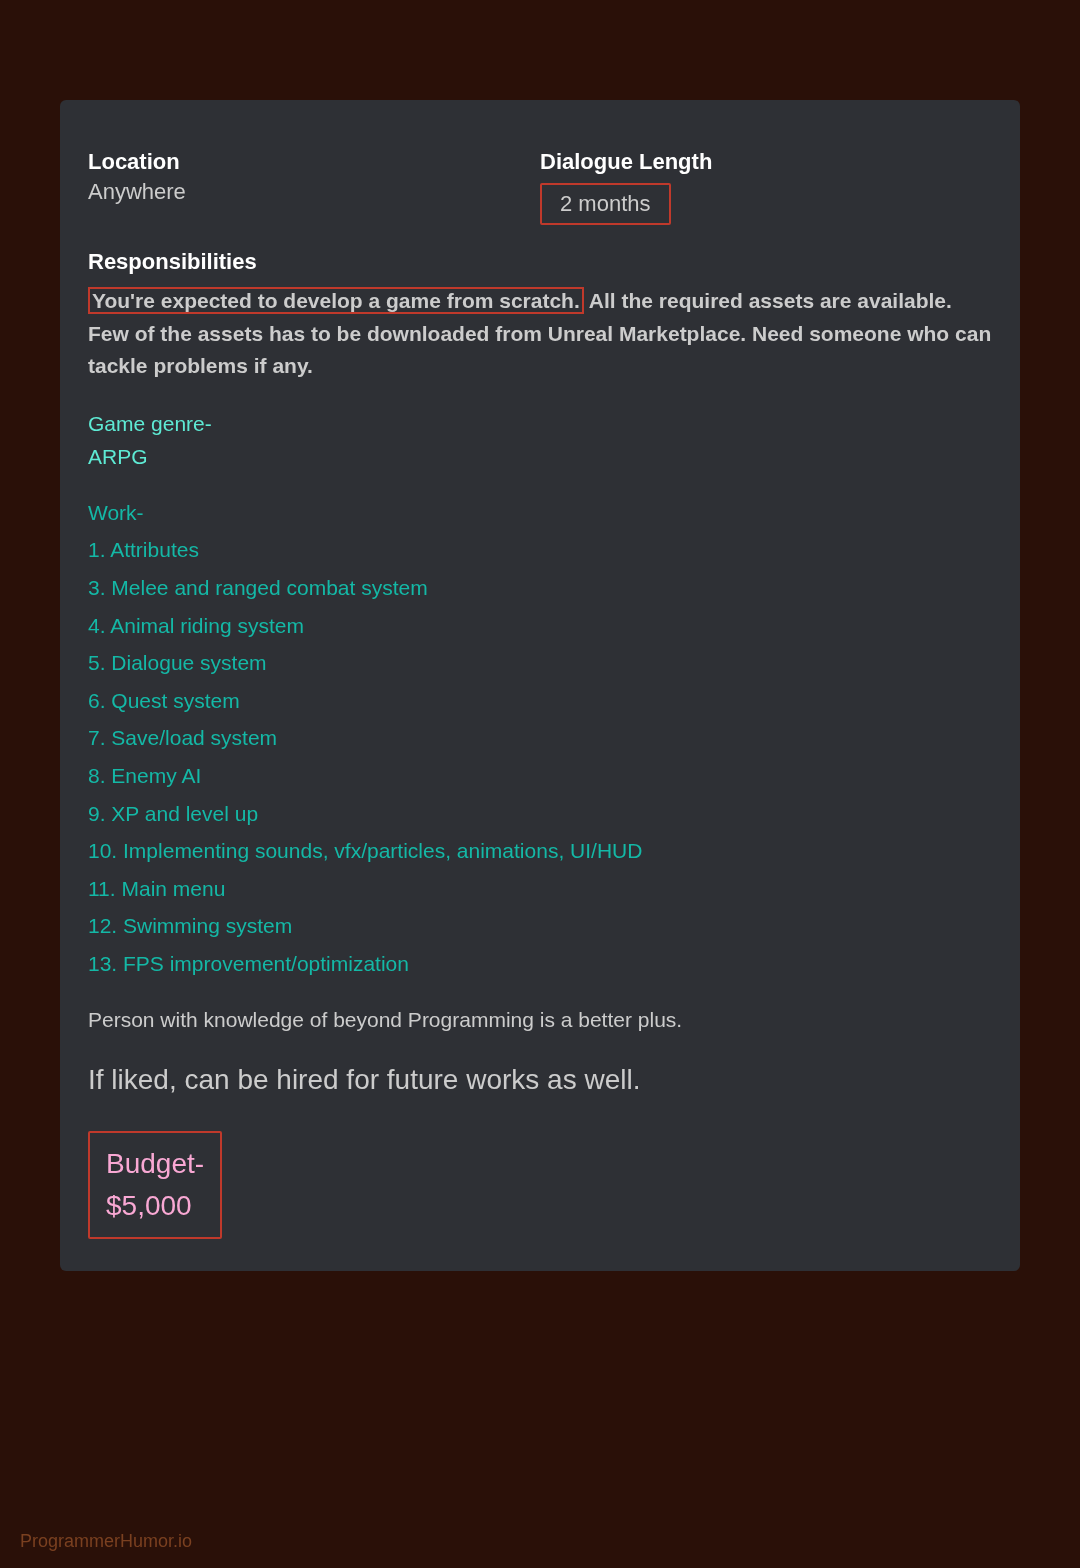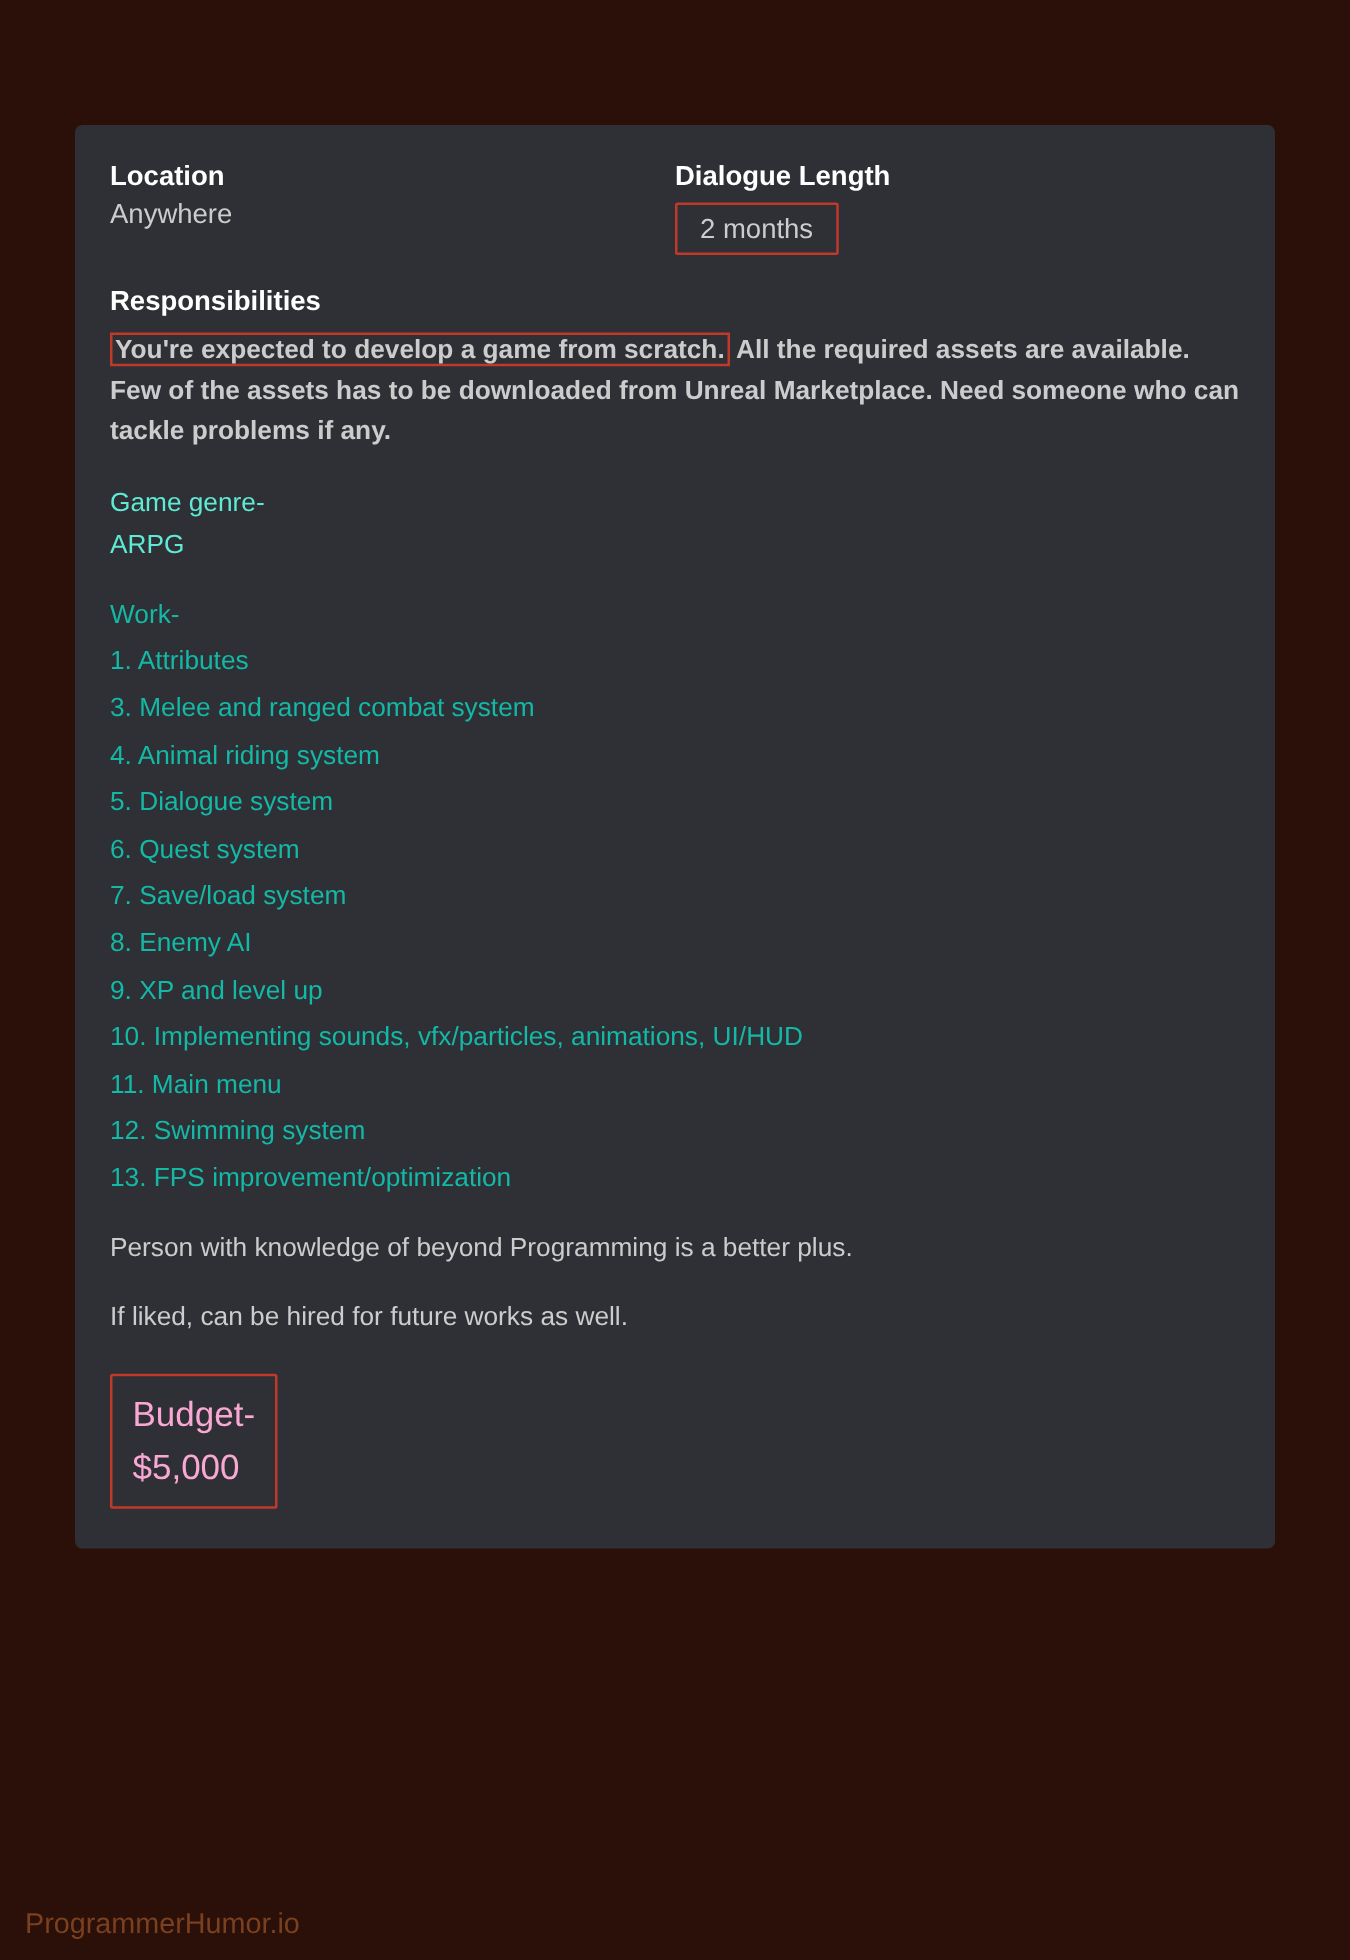--- a/index.html
+++ b/index.html
@@ -21,21 +21,21 @@
     .top-bar {
       width: 100%;
       height: 100px;
       background-color: #2a1008;
     }
 
     .card {
       width: 960px;
       background-color: #2e3035;
       border-radius: 6px;
-      padding: 28px 28px 32px 28px;
+      padding: 49px 28px 32px 28px;
       color: #e0e0e0;
     }
 
     .meta-row {
       display: flex;
       flex-direction: row;
       justify-content: flex-start;
       align-items: flex-start;
       margin-bottom: 24px;
     }
@@ -116,21 +116,21 @@
     }
 
     .plus-text {
       font-size: 21px;
       color: #cccccc;
       margin-bottom: 22px;
       line-height: 1.6;
     }
 
     .hire-text {
-      font-size: 21px;
+      font-size: 28px;
       color: #cccccc;
       margin-bottom: 28px;
       line-height: 1.6;
     }
 
     .budget-box {
       border: 2px solid #c0392b;
       padding: 10px 16px;
       display: inline-block;
       border-radius: 2px;
@@ -146,21 +146,21 @@
       width: 100%;
       flex: 1;
       background-color: #2a1008;
       display: flex;
       align-items: flex-end;
       padding-bottom: 16px;
       padding-left: 20px;
     }
 
     .watermark {
-      font-size: 23px;
+      font-size: 18px;
       color: #7a4020;
     }
   </style>
 </head>
 <body>
 
 <div class="top-bar"></div>
 
 <div class="card">
 

